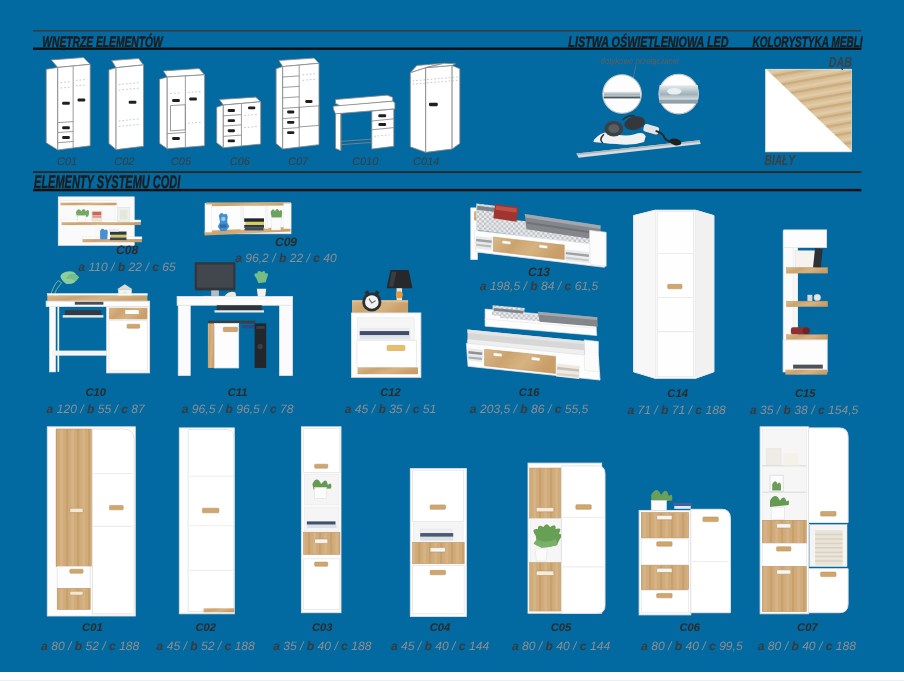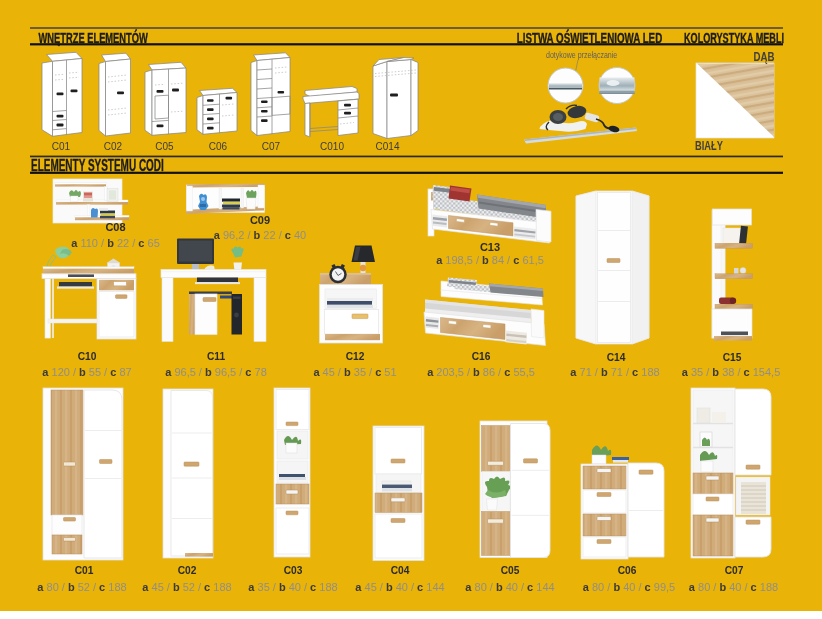--- a/index.html
+++ b/index.html
@@ -1,16 +1,16 @@
 <!DOCTYPE html>
 <html><head>
 <meta charset="utf-8">
 <style>
 html,body{margin:0;padding:0;background:#ffffff;}
-#page{position:relative;width:822px;height:611px;background:#eab308;overflow:hidden;}
+#page{position:relative;width:822px;height:611px;background:#0369a1;overflow:hidden;font-style:italic;}
 svg{display:block;}
 text{font-family:"Liberation Sans",sans-serif;}
 .h{font-weight:bold;fill:#1c1c1c;font-size:13.8px;stroke:#1c1c1c;stroke-width:0.35;}
 .h2{font-weight:bold;fill:#1c1c1c;font-size:16.5px;stroke:#1c1c1c;stroke-width:0.35;}
 .lbl{font-weight:bold;fill:#2b2b2b;font-size:10.2px;}
 .lbl1{font-weight:bold;fill:#2b2b2b;font-size:11px;}
 .wlbl{fill:#3c3c3c;font-size:10px;}
 .k{font-weight:bold;fill:#3a3a3a;}
 .n{fill:#8e8e8e;}
 .dims{font-size:11px;}

